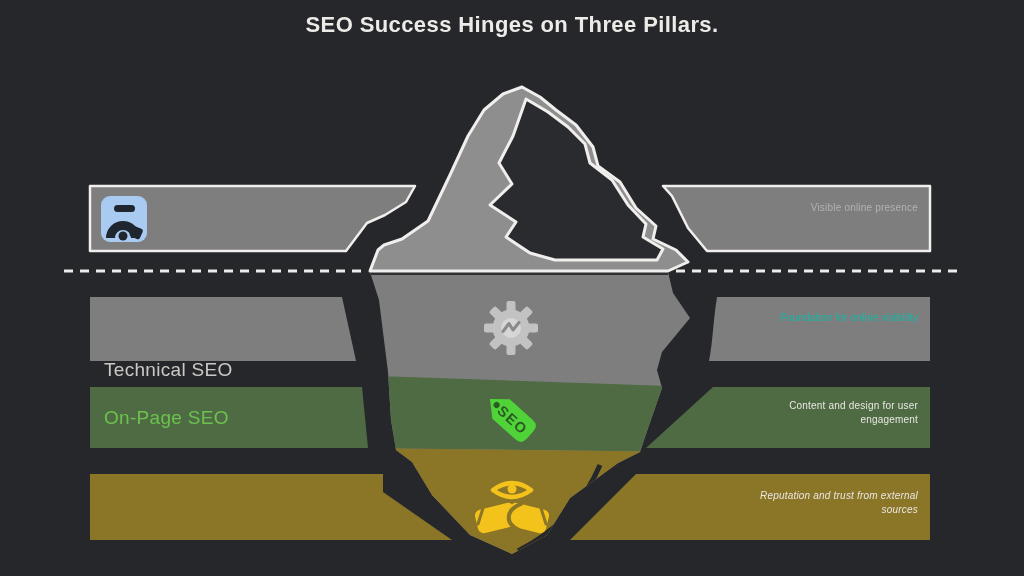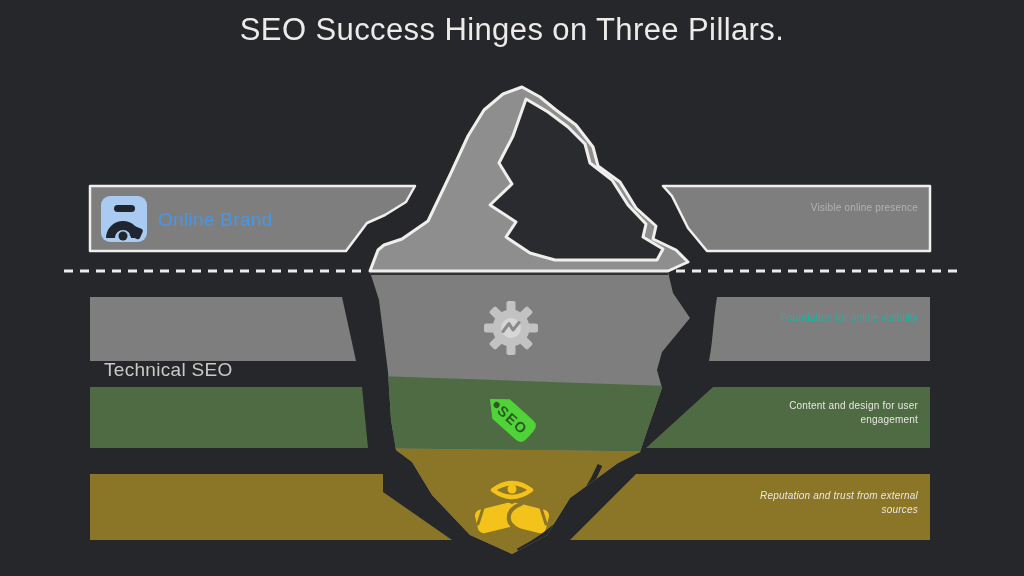--- a/index.html
+++ b/index.html
@@ -5,21 +5,21 @@
   html,body{margin:0;padding:0;background:#26272b;}
   .stage{
     position:relative;width:1024px;height:576px;overflow:hidden;
     background:#26272b;
     font-family:"Liberation Sans",sans-serif;
   }
   .stage svg{position:absolute;left:0;top:0;}
   .txt{position:absolute;white-space:pre-line;}
   .page-title{
     left:0;right:0;top:12px;text-align:center;
-    font-size:31px;letter-spacing:.4px;color:#ecebe8;font-weight:400;
+    font-size:22px;letter-spacing:.4px;color:#ecebe8;font-weight:700;
   }
   .row-label{font-size:19px;letter-spacing:.3px;font-weight:400;}
   .row-label.brand{left:158px;top:209px;color:#4896e5;}
   .row-label.technical{left:104px;top:319px;color:#cbc9c5;margin-top:40px;}
   .row-label.onpage{left:104px;top:407px;color:#6cc24e;}
   .row-label.offpage{left:104px;top:496px;color:#f0c31d;}
   .row-desc{
     font-size:10px;line-height:1.38;text-align:right;letter-spacing:.2px;
   }
   .row-desc.brand{right:106px;top:201px;width:130px;color:#b4b2af;}
@@ -123,23 +123,23 @@
       <circle cx="512" cy="489" r="4.5" fill="#f4c31b"></circle>
       <rect x="476" y="506" width="40" height="24" rx="6" fill="#f4c31b" transform="rotate(-14 496 518)"></rect>
       <rect x="508" y="506" width="40" height="24" rx="6" fill="#f4c31b" transform="rotate(14 528 518)"></rect>
       <path d="M 521,504 C 505,510 505,524 519,530" fill="none" stroke="#8b7527" stroke-width="4" stroke-linecap="round"></path>
       <path d="M 484,505 L 478,524 M 540,505 L 546,524" fill="none" stroke="#8b7527" stroke-width="3" stroke-linecap="round"></path>
     </g>
   </svg>
 
   <div class="txt page-title">SEO Success Hinges on Three Pillars.</div>
 
-  <div class="txt row-label brand">Online Brand</div>
   <div class="txt row-desc brand">Visible online presence</div>
 
   <div class="txt row-label technical">Technical SEO</div>
   <div class="txt row-desc technical">Foundation for online visibility</div>
 
+  <div class="txt row-label onpage">On-Page SEO</div>
   <div class="txt row-desc onpage">Content and design for user engagement</div>
 
   <div class="txt row-desc offpage">Reputation and trust from external sources</div>
 
 </div>
 
 </body></html>

